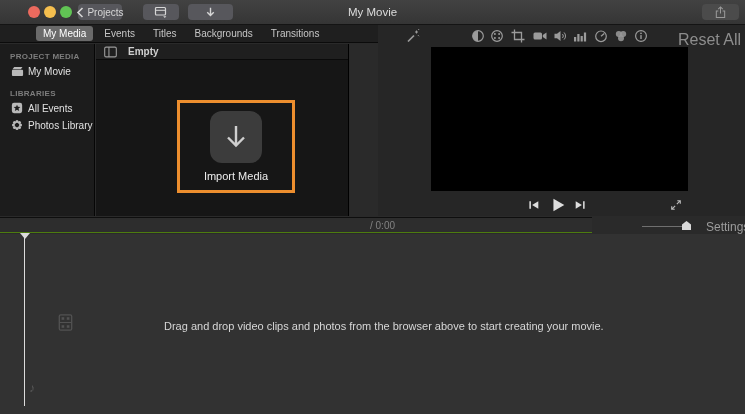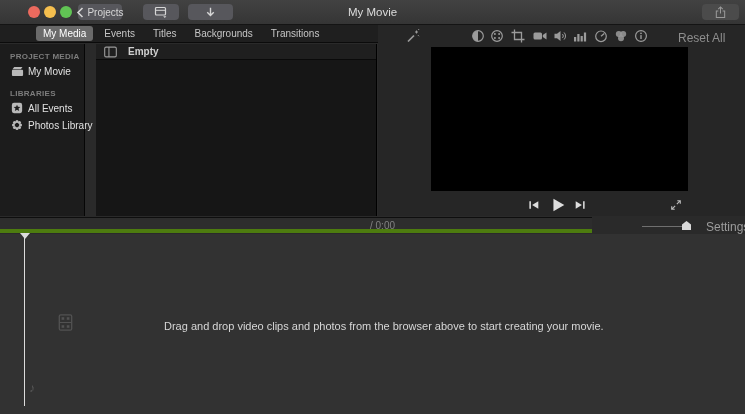--- a/index.html
+++ b/index.html
@@ -24,56 +24,56 @@
   .win-title{position:absolute;top:0;left:0;width:100%;height:24px;line-height:24px;
     text-align:center;font-size:11.5px;color:#dcdcdc;pointer-events:none;}
 
   
   .tabbar{position:absolute;top:25px;left:0;width:378px;height:18px;background:#1f1f1f;
     border-bottom:1px solid #0b0b0b;box-sizing:border-box;display:flex;align-items:center;padding-left:36px;z-index:5;}
   .tab{font-size:10px;color:#c6c6c6;padding:2px 7px;margin-right:4px;border-radius:3px;white-space:nowrap;}
   .tab.selected{background:#6a6a6a;color:#ffffff;}
 
   
-  .sidebar{position:absolute;top:44px;left:0;width:85px;height:172px;background:#1c1c1c;
+  .sidebar{position:absolute;top:44px;left:0;width:95px;height:172px;background:#1c1c1c;
     border-right:1px solid #060606;box-sizing:border-box;padding-top:6px;}
   .side-header{font-size:8px;font-weight:bold;letter-spacing:.3px;color:#7d7d7d;
     padding:2px 0 2px 10px;}
   .side-item{display:flex;align-items:center;gap:4px;padding:2px 0 2px 11px;
     font-size:10px;color:#e0e0e0;white-space:nowrap;}
   .side-item .ic{width:13px;height:13px;flex:0 0 13px;color:#b9b9b9;}
   .side-gap{height:7px;}
 
   
-  .browser{position:absolute;top:44px;left:96px;width:281px;height:172px;background:#161616;
+  .browser{position:absolute;top:44px;left:96px;width:253px;height:172px;background:#161616;
     border-right:1px solid #000;box-sizing:border-box;}
   .browser-header{height:15px;background:#1f1f1f;border-bottom:1px solid #0a0a0a;
     display:flex;align-items:center;padding-left:8px;gap:11px;}
   .browser-header .ic{width:13px;height:12px;color:#9a9a9a;}
   .browser-header-label{font-size:10px;font-weight:bold;color:#cfcfcf;}
   .import-box{position:absolute;left:81px;top:56px;width:112px;height:87px;
     border:3px solid #ED8E2E;display:flex;flex-direction:column;align-items:center;justify-content:center;gap:7px;}
   .import-btn{width:52px;height:52px;background:#3c3c3c;border-radius:12px;
     display:flex;align-items:center;justify-content:center;color:#cfcfcf;}
   .import-label{font-size:11px;color:#ededed;}
 
   
   .viewer{position:absolute;top:25px;left:378px;width:367px;height:191px;background:#262626;}
   .vt-icon{position:absolute;top:4px;width:14px;height:14px;color:#9b9b9b;}
-  .reset-all{position:absolute;top:6px;left:300px;font-size:12px;color:#8d8d8d;}
+  .reset-all{position:absolute;top:6px;left:300px;font-size:16px;color:#8d8d8d;}
   .video{position:absolute;left:53px;top:22px;width:257px;height:144px;background:#000;}
   .transport-icon{position:absolute;color:#dedede;}
   .t-prev{left:150px;top:174px;width:12px;height:12px;}
   .t-play{left:172px;top:172px;width:16px;height:16px;}
   .t-next{left:196px;top:174px;width:12px;height:12px;}
   .t-expand{left:292px;top:174px;width:12px;height:12px;color:#bdbdbd;}
 
   
   .timeline-toolbar{position:absolute;top:217px;left:0;width:592px;height:16px;background:#2d2d2d;
-    border-top:1px solid #0e0e0e;border-bottom:4px solid #4d7c0f;box-sizing:border-box;z-index:5;}
+    border-top:1px solid #0e0e0e;border-bottom:1px solid #4d7c0f;box-sizing:border-box;z-index:5;}
   .duration{position:absolute;left:370px;top:2px;font-size:10px;color:#828282;}
   .zoom-track{position:absolute;left:642px;top:8px;width:48px;height:1px;background:#6f6f6f;}
   .zoom-thumb{position:absolute;left:682px;top:3px;width:9px;height:9px;background:#d9d9d9;
     clip-path:polygon(50% 0,100% 38%,100% 100%,0 100%,0 38%);}
   .settings{position:absolute;left:706px;top:2px;font-size:12px;color:#9c9c9c;}
 
   
   .timeline{position:absolute;top:234px;left:0;width:745px;height:180px;background:#323232;}
   .playhead-line{position:absolute;left:24px;top:3px;width:1px;height:169px;background:#dcdcdc;}
   .playhead-cap{position:absolute;left:20px;top:-1px;width:0;height:0;
@@ -178,20 +178,30 @@
 
   <div class="browser">
     <div class="browser-header">
       <span class="ic">
         <svg width="13" height="12" viewBox="0 0 14 13">
             <rect x="0.7" y="1.2" width="12.6" height="10.6" rx="1.5" fill="none" stroke="currentColor" stroke-width="1.2"></rect>
             <line x1="5.3" y1="1.2" x2="5.3" y2="11.8" stroke="currentColor" stroke-width="1.2"></line>
           </svg>
       </span>
       <span class="browser-header-label">Empty</span>
+    </div>
+    <div class="import-box">
+      <div class="import-btn">
+        <span>
+          <svg width="26" height="28" viewBox="0 0 26 28">
+              <path d="M13 3 v18 M5 14.5 L13 22.5 L21 14.5" stroke="currentColor" stroke-width="2.4" fill="none"></path>
+            </svg>
+        </span>
+      </div>
+      <div class="import-label">Import Media</div>
     </div>
   </div>
 
   <div class="viewer">
     <span class="vt-icon" style="left:28px">
       <svg width="14" height="14" viewBox="0 0 14 14" stroke="currentColor" fill="none">
           <path d="M2 12.5 L8 6.5" stroke-width="1.7"></path>
           <path d="M10.5 1.5v3 M9 3h3 M12 6.2l1 1 M12.2 1l.9-.9" stroke-width="1"></path>
         </svg>
     </span>

